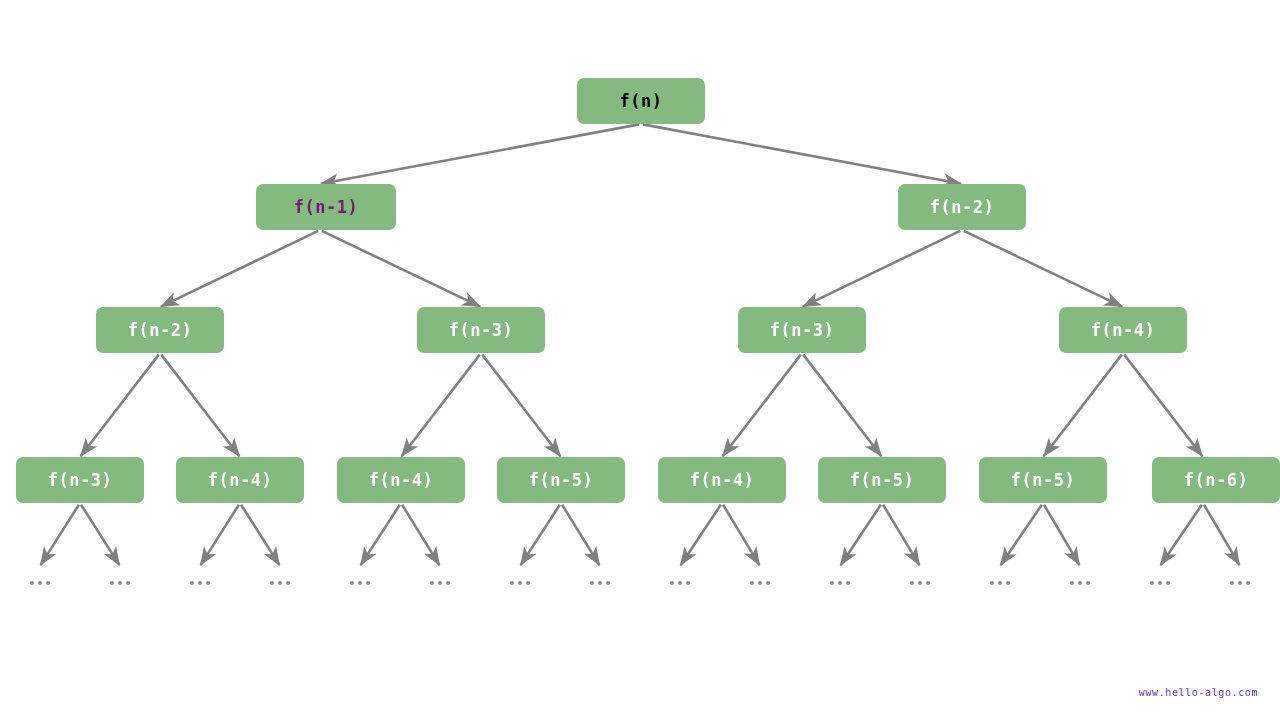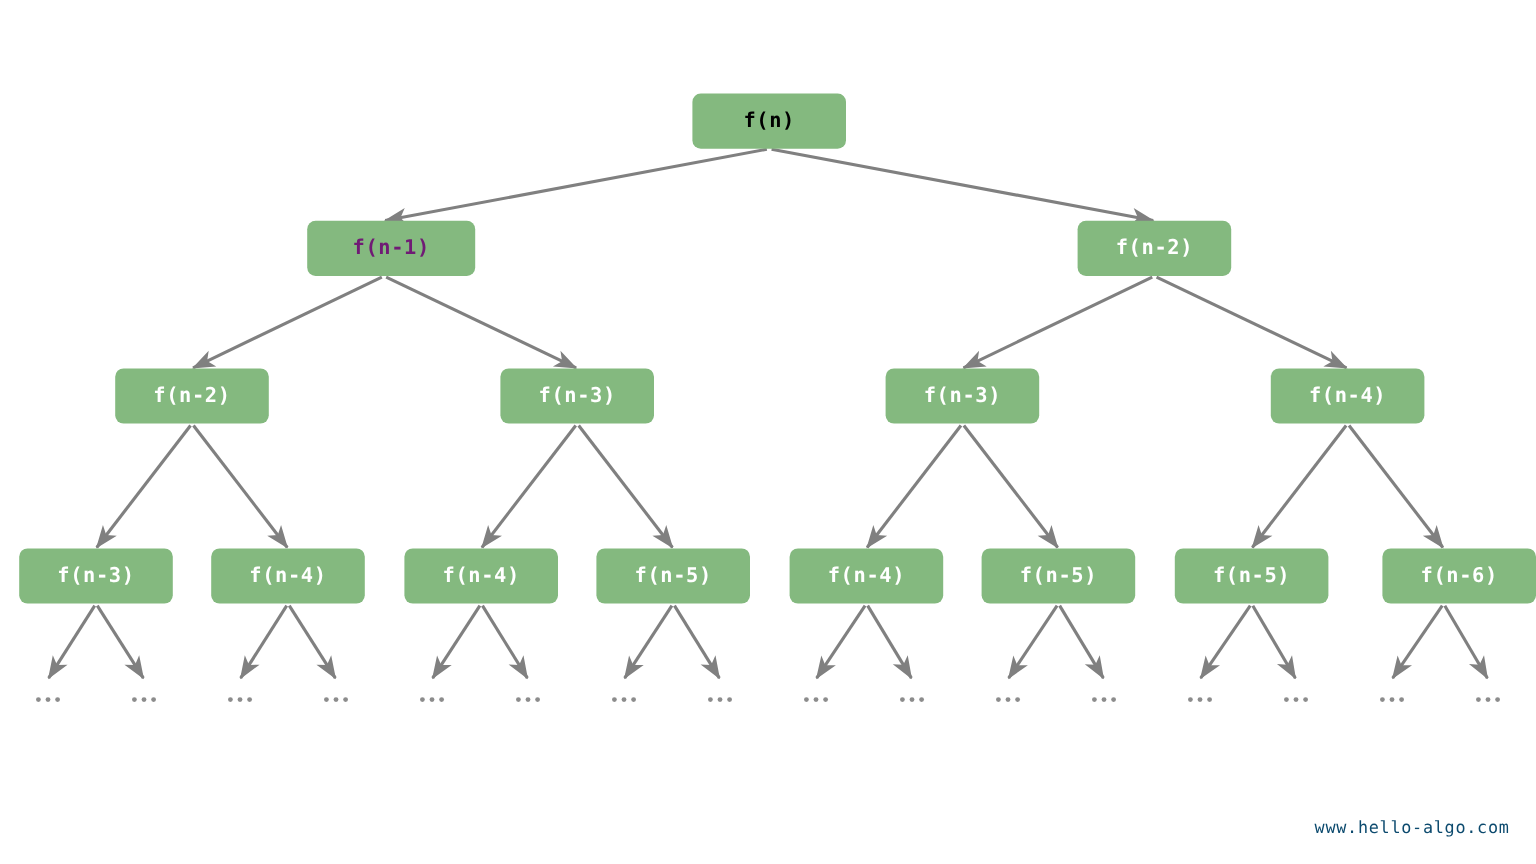--- a/index.html
+++ b/index.html
@@ -57,23 +57,23 @@
     display: block;
     width: 4px;
     height: 4px;
     border-radius: 50%;
     background: #8c8c8c;
   }
   #watermark {
     position: absolute;
     right: 22px;
     bottom: 22px;
-    color: #0c4a6e;
+    color: #6d28d9;
     font-family: "DejaVu Sans Mono", "Liberation Mono", monospace;
-    font-size: 14px;
+    font-size: 10px;
     letter-spacing: 0.6px;
     user-select: none;
   }
 </style>
 </head>
 <body>
 
 <div id="diagram-root">
 
   <svg id="edge-layer" viewBox="0 0 1280 720" width="1280" height="720" xmlns="http://www.w3.org/2000/svg">

